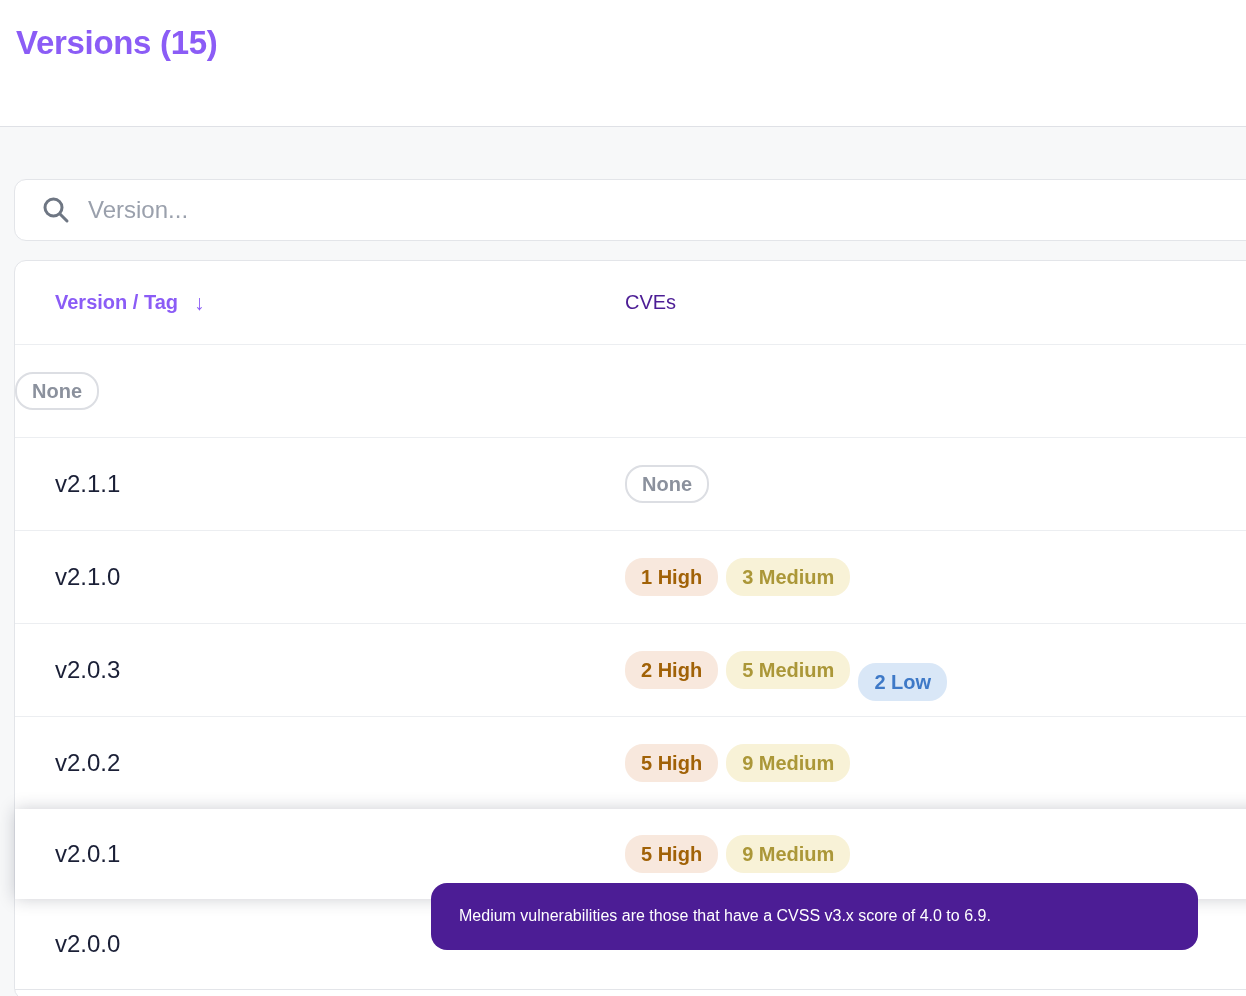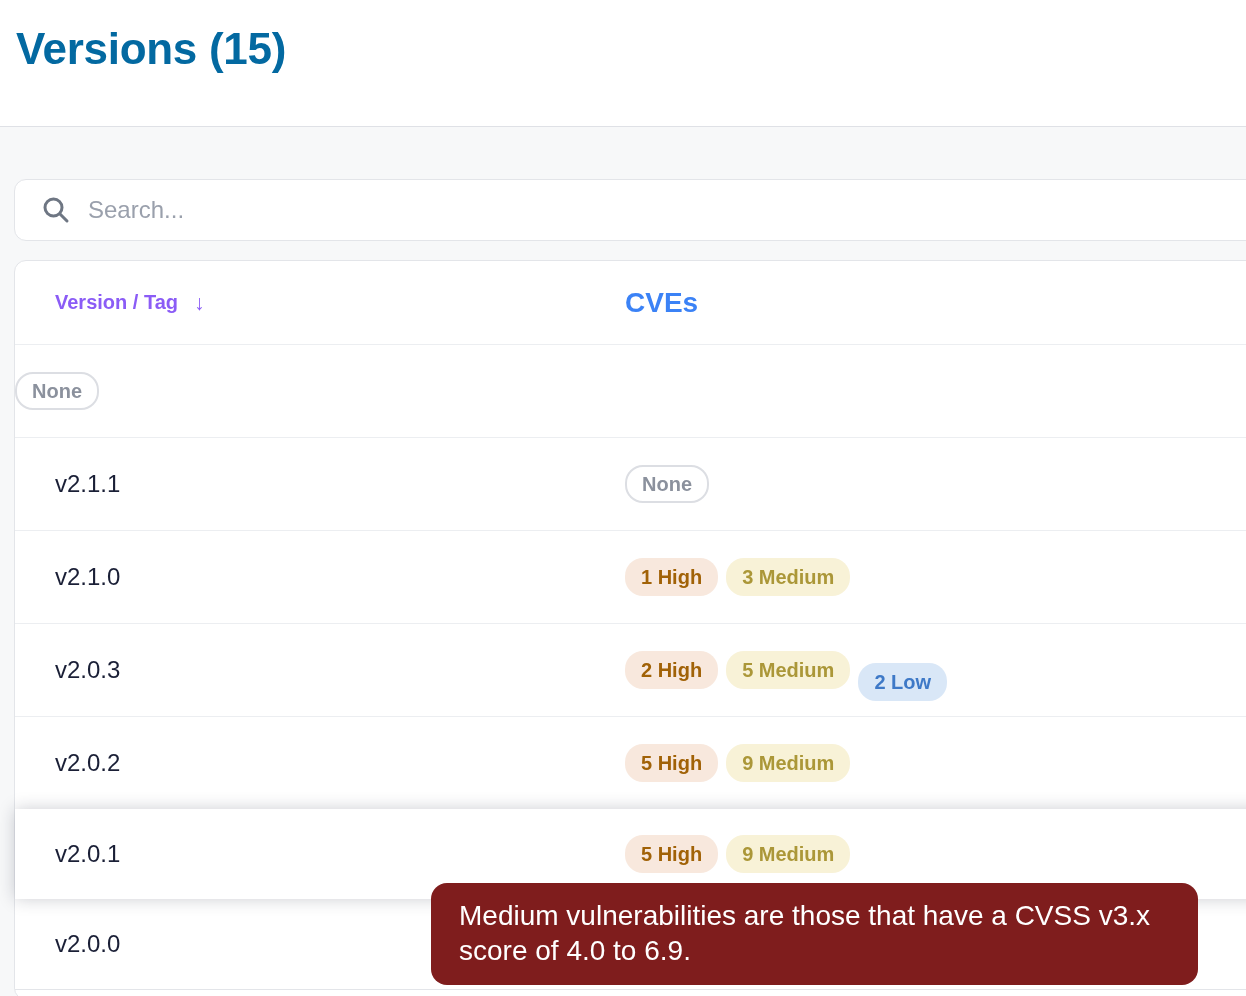--- a/index.html
+++ b/index.html
@@ -11,23 +11,23 @@
   }
 
   
   .page-header {
     height: 127px;
     background: #ffffff;
     border-bottom: 1px solid #dfe1e6;
     padding: 24px 16px;
   }
   .page-title {
-    font-size: 44px;
+    font-size: 33px;
     font-weight: 700;
-    color: #0369a1;
+    color: #8b5cf6;
     letter-spacing: -0.3px;
   }
 
   
   .content {
     background: #f7f8f9;
     height: 869px;
     position: relative;
   }
 
@@ -78,23 +78,23 @@
     font-size: 20px;
     font-weight: 700;
     color: #8b5cf6;
     cursor: pointer;
     display: inline-flex;
     align-items: center;
     gap: 16px;
   }
   .sort-arrow { font-size: 21px; font-weight: 700; }
   .th-cves {
-    font-size: 28px;
-    font-weight: 700;
-    color: #3b82f6;
+    font-size: 20px;
+    font-weight: 400;
+    color: #4c1d95;
   }
 
   .trow {
     height: 93px;
     display: flex;
     align-items: center;
     border-top: 1px solid #eceef1;
     background: #ffffff;
   }
   .trow.elevated {
@@ -132,24 +132,24 @@
   .badge.high   { background: #f8e8dd; color: #a16207; }
   .badge.medium { background: #f8f2d7; color: #ab9738; }
   .badge.low    { background: #d9e7f7; color: #3e79c7; margin-top: 23px; }
 
   
   .tooltip {
     position: absolute;
     left: 431px;
     top: 883px;
     width: 767px;
-    background: #7f1d1d;
+    background: #4c1d95;
     border-radius: 16px;
     color: #ffffff;
-    font-size: 28px;
+    font-size: 16px;
     line-height: 35px;
     font-weight: 500;
     padding: 15px 28px 17px 28px;
     z-index: 10;
   }
 </style>
 </head>
 <body>
 
 <div class="page-header">
@@ -158,21 +158,21 @@
 
 <div class="content">
 
   <div class="search-card">
     <span class="search-icon">
       <svg width="30" height="30" viewBox="0 0 30 30" fill="none">
         <circle cx="12.5" cy="12.5" r="8.5" stroke="#6e7683" stroke-width="3"></circle>
         <line x1="19" y1="19" x2="26" y2="26" stroke="#6e7683" stroke-width="3" stroke-linecap="round"></line>
       </svg>
     </span>
-    <span class="search-placeholder">Search...</span>
+    <span class="search-placeholder">Version...</span>
   </div>
 
   <div class="table-card">
     <div class="thead-row">
       <div class="col-version">
         <span class="th-version">
           <span>Version / Tag</span>
           <span class="sort-arrow">↓</span>
         </span>
       </div>

